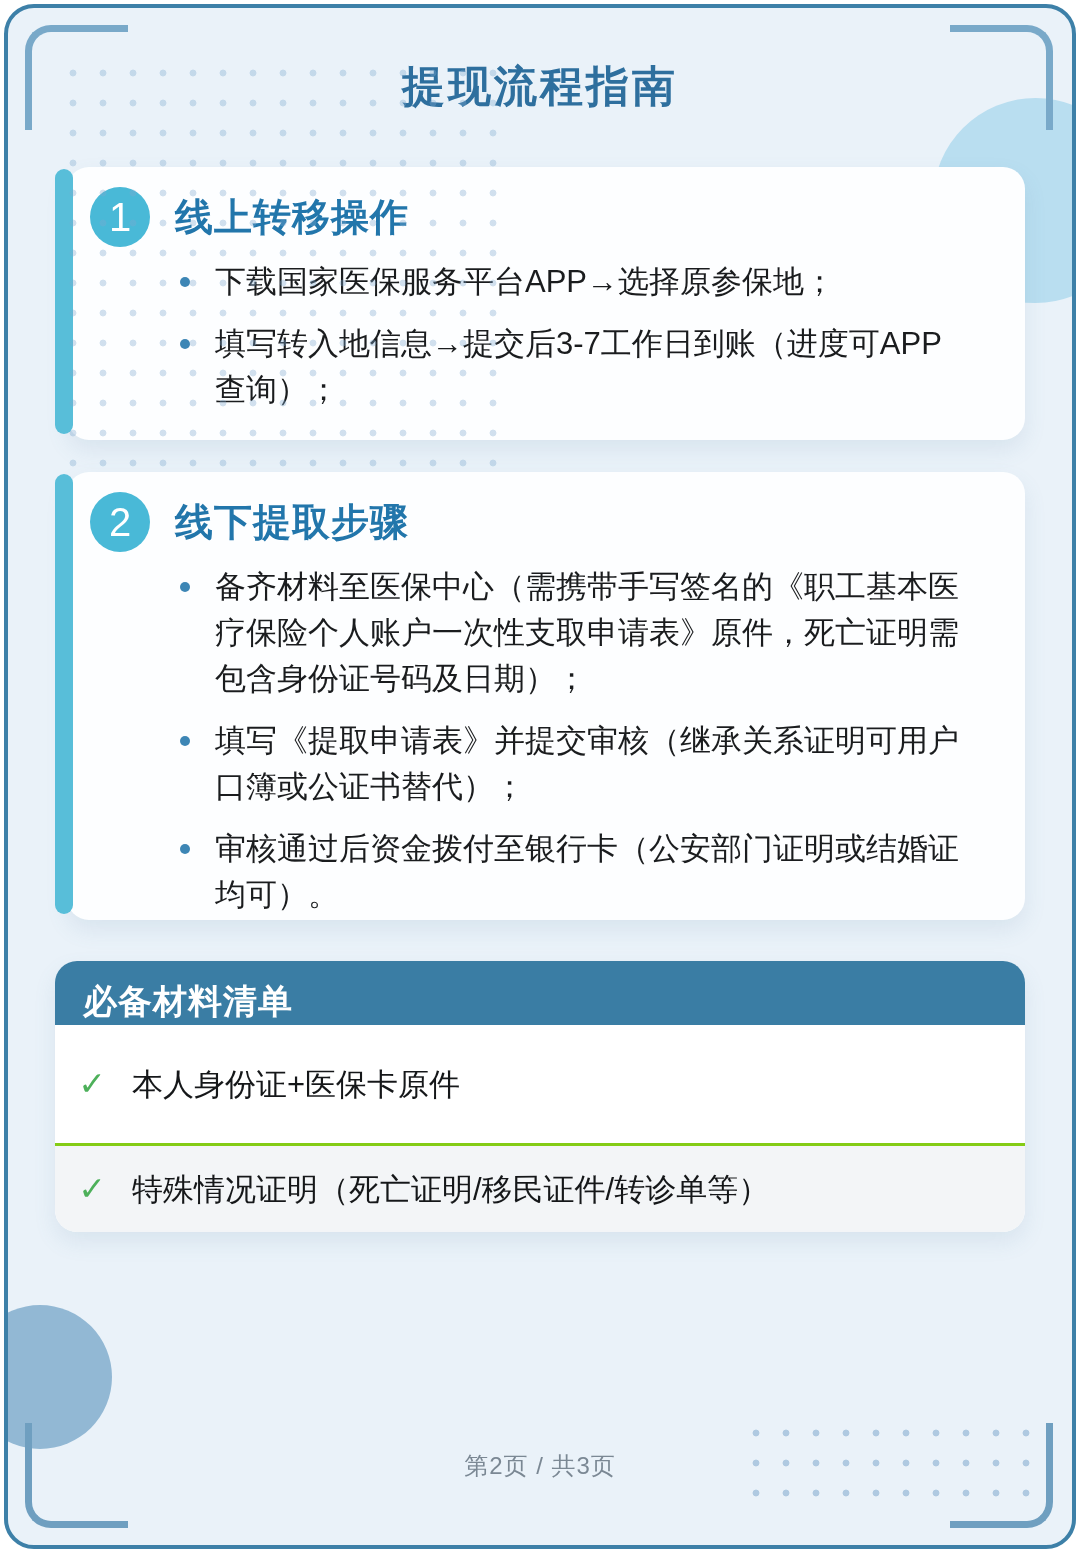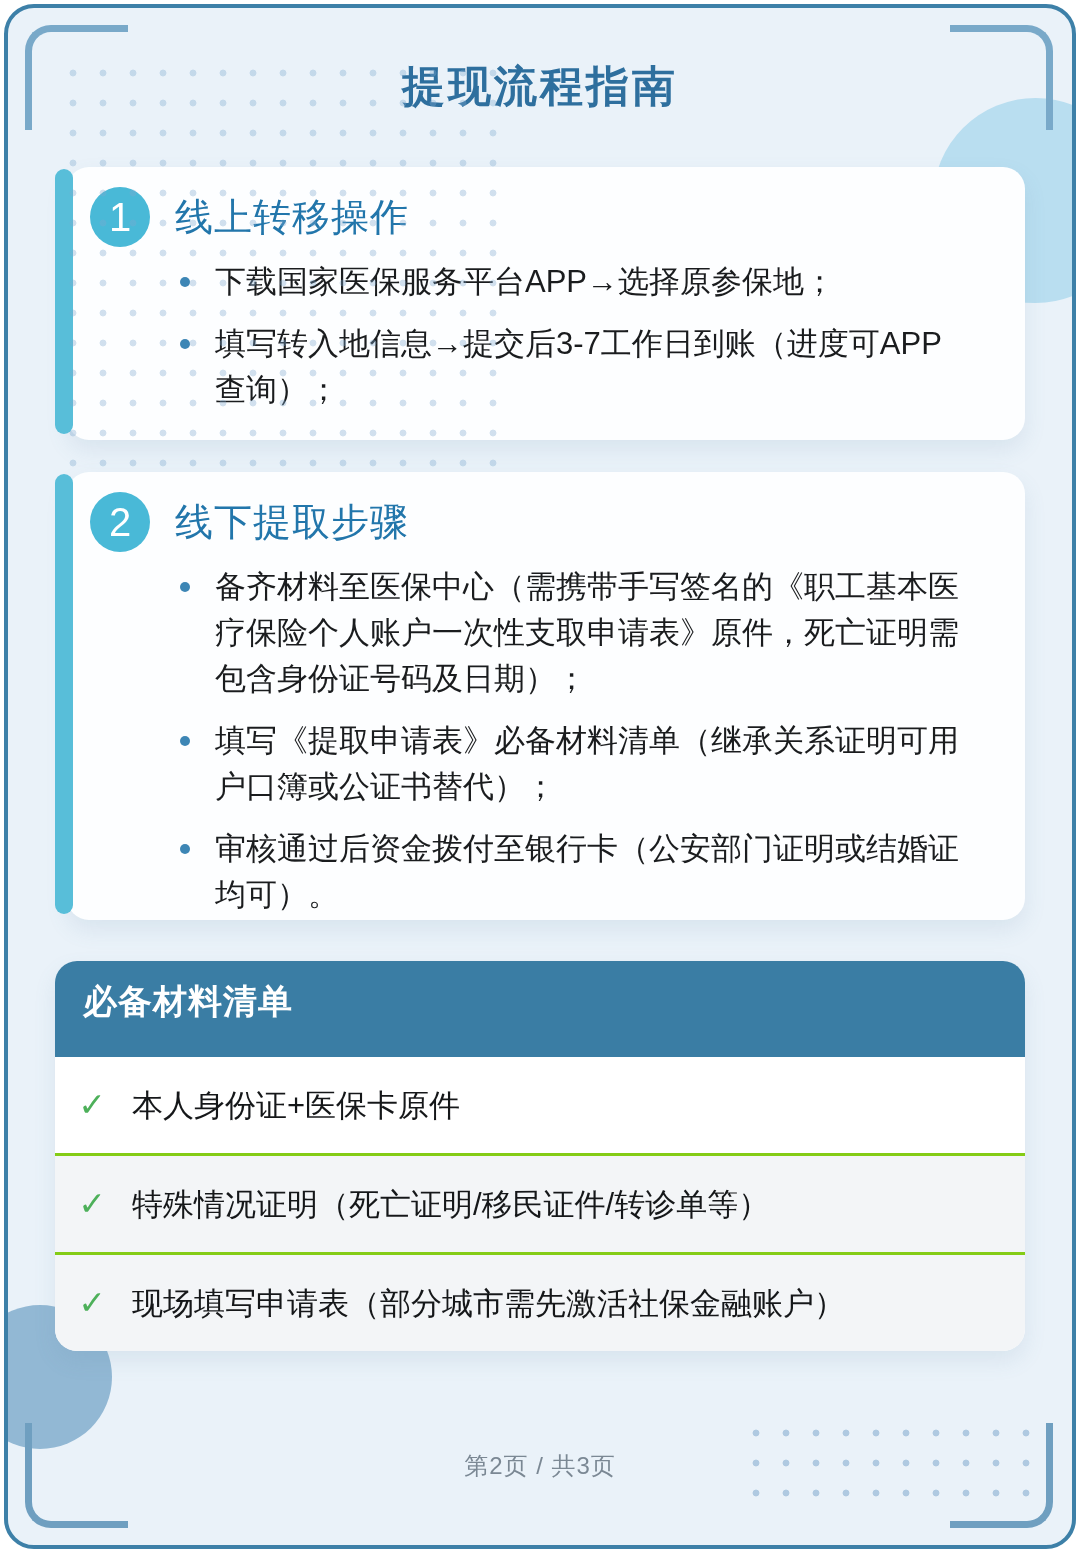--- a/index.html
+++ b/index.html
@@ -35,32 +35,32 @@
   
   .step-card{position:absolute;left:59px;width:958px;background:#fdfeff;border-radius:22px;
              box-shadow:0 10px 22px rgba(90,130,165,0.12);z-index:3;}
   .step-card::before{content:'';position:absolute;left:-12px;top:2px;bottom:6px;width:18px;
              background:#58bed9;border-radius:12px;z-index:-1;}
   .card1{top:159px;height:273px;}
   .card2{top:464px;height:448px;}
   .step-head{display:flex;align-items:center;gap:25px;padding:20px 0 0 23px;}
   .badge{width:60px;height:60px;border-radius:50%;background:#49b9d7;color:#ffffff;
          font-size:40px;display:flex;align-items:center;justify-content:center;flex:0 0 60px;}
-  .step-heading{font-size:38px;font-weight:400;color:#2276ab;letter-spacing:1px;}
+  .step-heading{font-size:38px;font-weight:700;color:#2276ab;letter-spacing:1px;}
   ul.bullets{margin:12px 0 0 0;padding:0 55px 0 148px;list-style:none;}
   ul.bullets li{position:relative;font-size:31px;line-height:46px;color:#1a1c1e;margin:0 0 16px 0;}
   ul.bullets li::before{content:'';position:absolute;left:-35px;top:18px;width:10px;height:10px;
          border-radius:50%;background:#3d86b5;}
 
   
   .checklist-card{position:absolute;left:47px;top:953px;width:970px;background:#ffffff;
          border-radius:22px;overflow:hidden;box-shadow:0 10px 22px rgba(90,130,165,0.12);z-index:3;}
-  .checklist-header{height:96px;line-height:80px;background:#3a7da4;color:#ffffff;
+  .checklist-header{height:64px;line-height:80px;background:#3a7da4;color:#ffffff;
          font-size:34px;font-weight:800;padding-left:28px;letter-spacing:1px;}
-  .check-row{padding:20px 30px 20px 6px;font-size:31px;line-height:55px;color:#151719;background:#ffffff;}
+  .check-row{padding:20px 30px 20px 6px;font-size:31px;line-height:45px;color:#151719;background:#ffffff;margin-top:16px;}
   .check-row.alt{background:#f3f5f7;}
   .check-row + .check-row{border-top:3px solid #84cc16;}
   .check{display:inline-block;width:34px;margin:0 23px 0 14px;color:#4db05a;
          font-size:33px;font-weight:bold;text-align:center;}
 
   .footer{position:absolute;left:0;top:1442px;width:100%;text-align:center;z-index:2;
           font-size:24px;color:#7b8894;letter-spacing:1px;}
 </style>
 </head>
 <body>
@@ -91,30 +91,29 @@
       </ul>
     </div>
 
     <div class="step-card card2">
       <div class="step-head">
         <div class="badge">2</div>
         <div class="step-heading">线下提取步骤</div>
       </div>
       <ul class="bullets">
         <li>备齐材料至医保中心（需携带手写签名的《职工基本医疗保险个人账户一次性支取申请表》原件，死亡证明需包含身份证号码及日期）；</li>
-        <li>填写《提取申请表》必备材料清单（继承关系证明可用户口簿或公证书替代）；</li>
+        <li>填写《提取申请表》并提交审核（继承关系证明可用户口簿或公证书替代）；</li>
         <li>审核通过后资金拨付至银行卡（公安部门证明或结婚证均可）。</li>
       </ul>
     </div>
 
     <div class="checklist-card">
       <div class="checklist-header">必备材料清单</div>
       <div class="check-row"><span class="check">✓</span><span>本人身份证+医保卡原件</span></div>
       <div class="check-row alt"><span class="check">✓</span><span>特殊情况证明（死亡证明/移民证件/转诊单等）</span></div>
-      <div class="check-row alt"><span class="check">✓</span><span>现场填写申请表（部分城市需先激活社保金融账户）</span></div>
     </div>
 
     <div class="footer">第2页 / 共3页</div>
 
     <div class="dots dots-tl"></div>
 
   </div>
 </div>
 
 </body></html>

